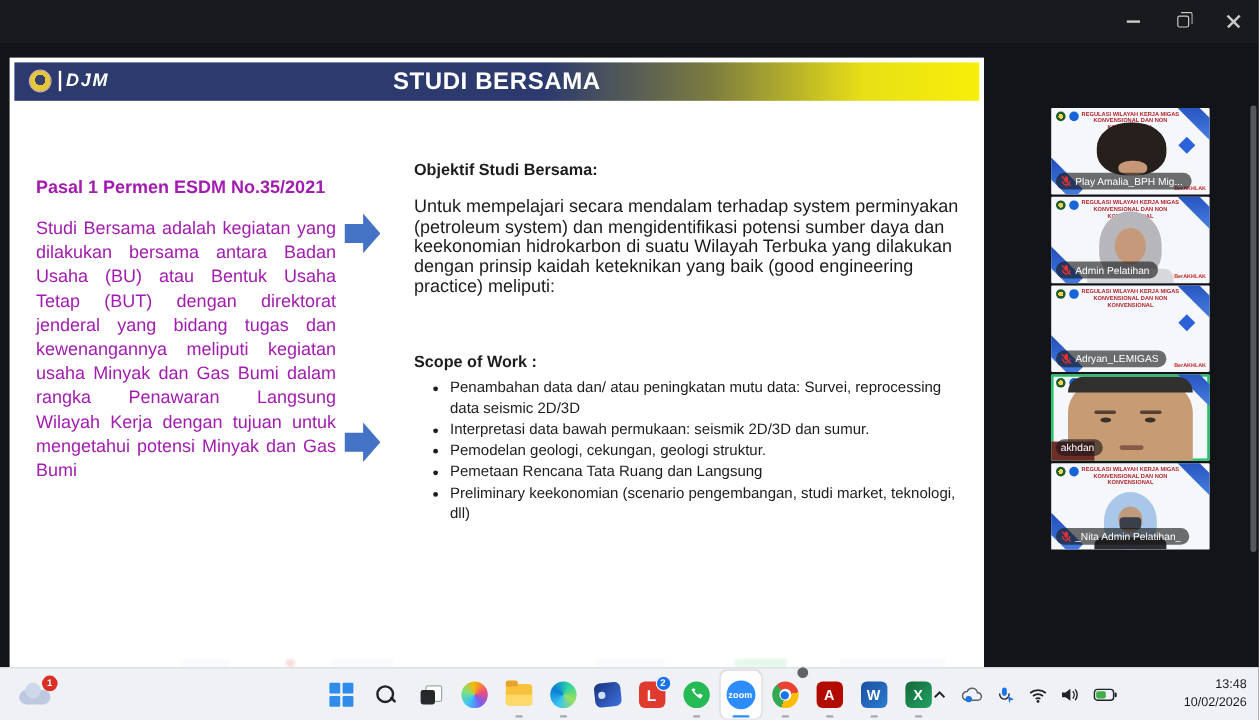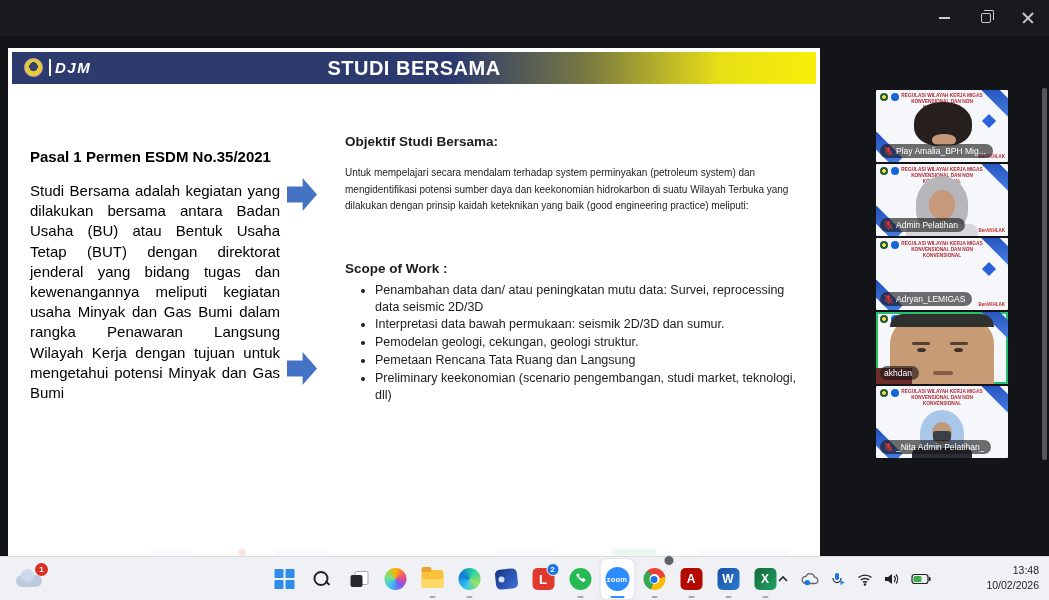--- a/index.html
+++ b/index.html
@@ -23,31 +23,31 @@
   
   .slide { position:absolute; left:8px; top:12px; width:812px; height:536px; background:#ffffff; }
   .slide-header { position:absolute; left:4px; right:4px; top:4px; height:32px;
     background:linear-gradient(90deg,#2c3a6e 0%,#2c3a6e 55%,#7b7b40 72%,#e8df16 88%,#f7ef09 100%);
     display:flex; align-items:center; justify-content:center; }
   .slide-title { color:#ffffff; font-size:20px; font-weight:bold; letter-spacing:.5px; }
   .slide-logo { position:absolute; left:12px; top:6px; display:flex; align-items:center; gap:6px; }
   .emblem { width:19px; height:19px; border-radius:50%; background:radial-gradient(circle at 50% 45%, #39406b 0 34%, #e4c93a 35% 100%); border:1px solid #caa; }
   .logo-text { color:#ffffff; font-weight:bold; font-size:15px; letter-spacing:1.5px; border-left:2px solid #fff; padding-left:4px; font-style:italic; }
 
-  .left-col { position:absolute; left:22px; top:100px; width:250px; color:#000000; }
+  .left-col { position:absolute; left:22px; top:100px; width:250px; color:#a21caf; }
   .left-heading { font-size:15px; font-weight:bold; margin-bottom:16px; }
   .left-para { font-size:15px; line-height:20.2px; text-align:justify; }
 
   .arrow { position:absolute; width:30px; height:33px; background:#4472c4;
     clip-path:polygon(0 26%, 52% 26%, 52% 0, 100% 50%, 52% 100%, 52% 74%, 0 74%); }
   .arrow-1 { left:279px; top:130px; } .arrow-2 { left:279px; top:304px; }
 
   .right-col { position:absolute; left:337px; top:86px; width:462px; color:#1c1c1c; }
   .sec-heading { font-size:13.5px; font-weight:bold; margin-bottom:6px; }
-  .sec-intro { font-size:10px; line-height:16.6px;margin-top:16px; }
+  .sec-intro { font-size:15px; line-height:16.6px;margin-top:16px; }
   .right-col ul { margin:4px 0 0 0; padding-left:27px; }
   .right-col li { font-size:12.5px; line-height:16.8px; }
   .scope-block { margin-top:46px; }
   .scope-block ul { padding-left:30px; }
   .scope-block li { margin-bottom:1px; }
 
   
   .tile { position:absolute; left:876px; width:132px; height:72px; background:#f5f7fb; overflow:hidden; border-radius:1px; }
   .tile.active { outline:2px solid #23c16b; outline-offset:-2px; }
   .banner { position:absolute; top:2px; left:18px; right:18px; text-align:center; color:#b3282f; font-weight:bold; font-size:5px; line-height:6px; transform:scale(.95); }

